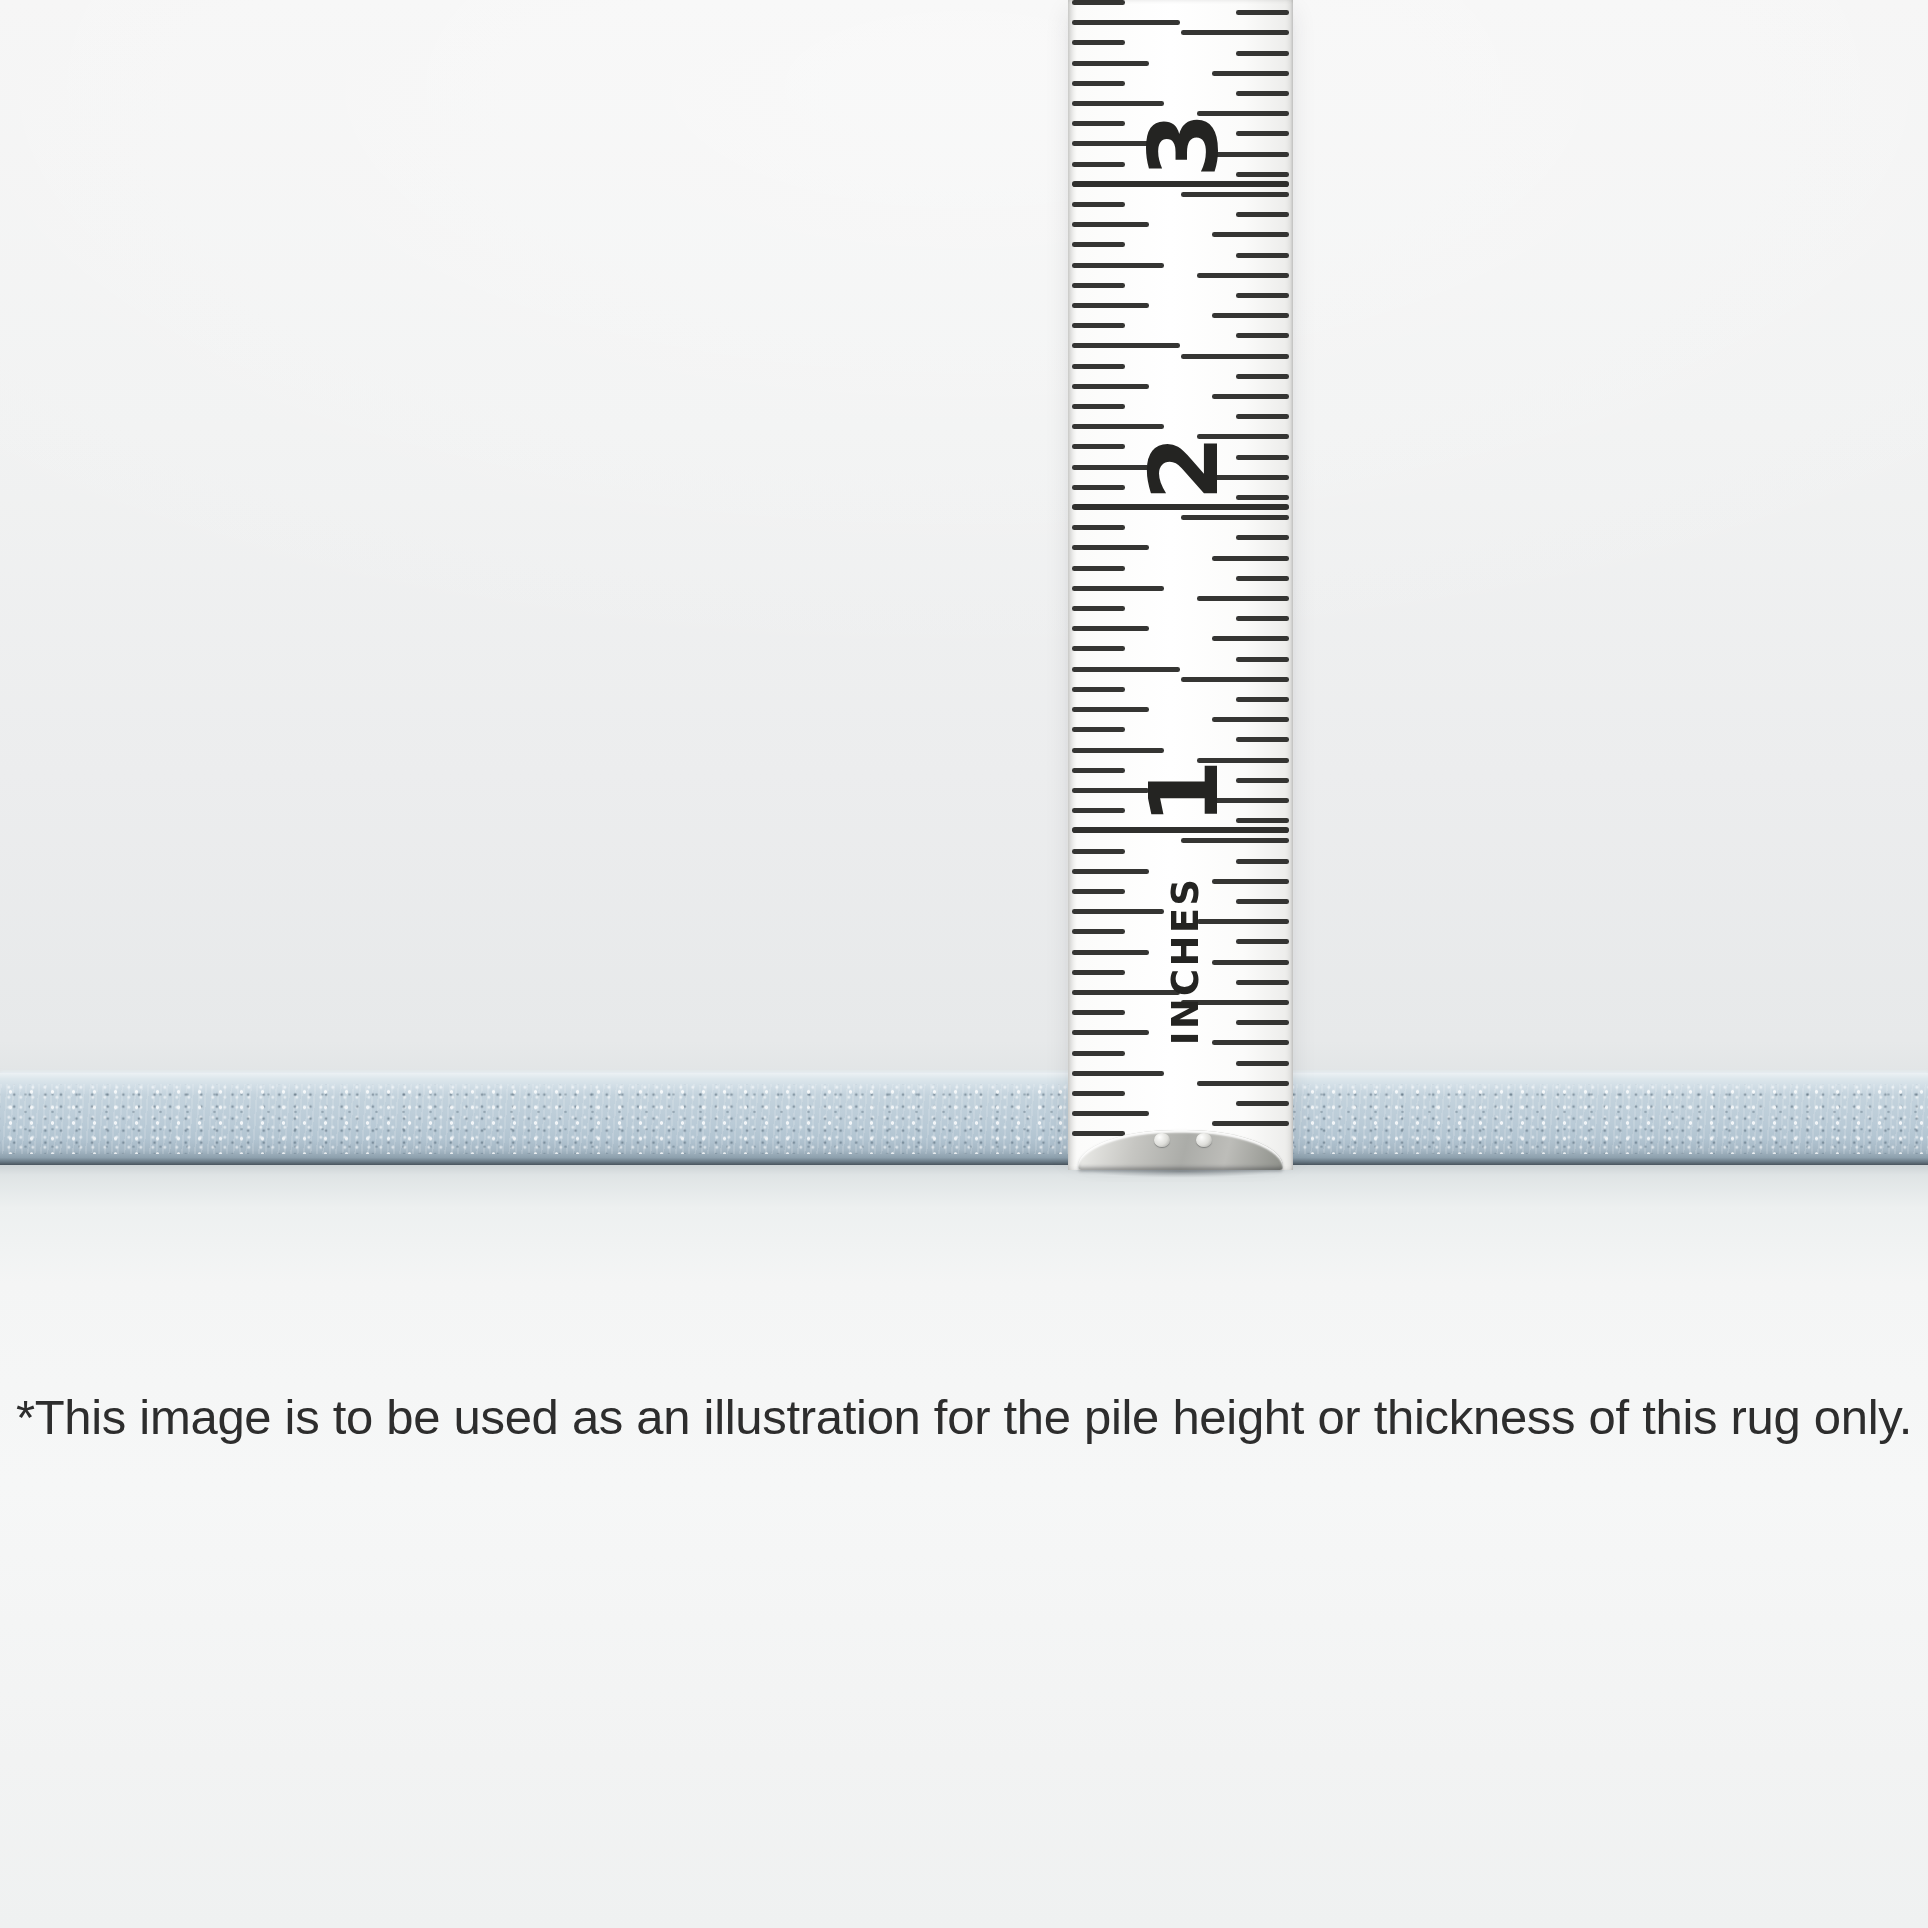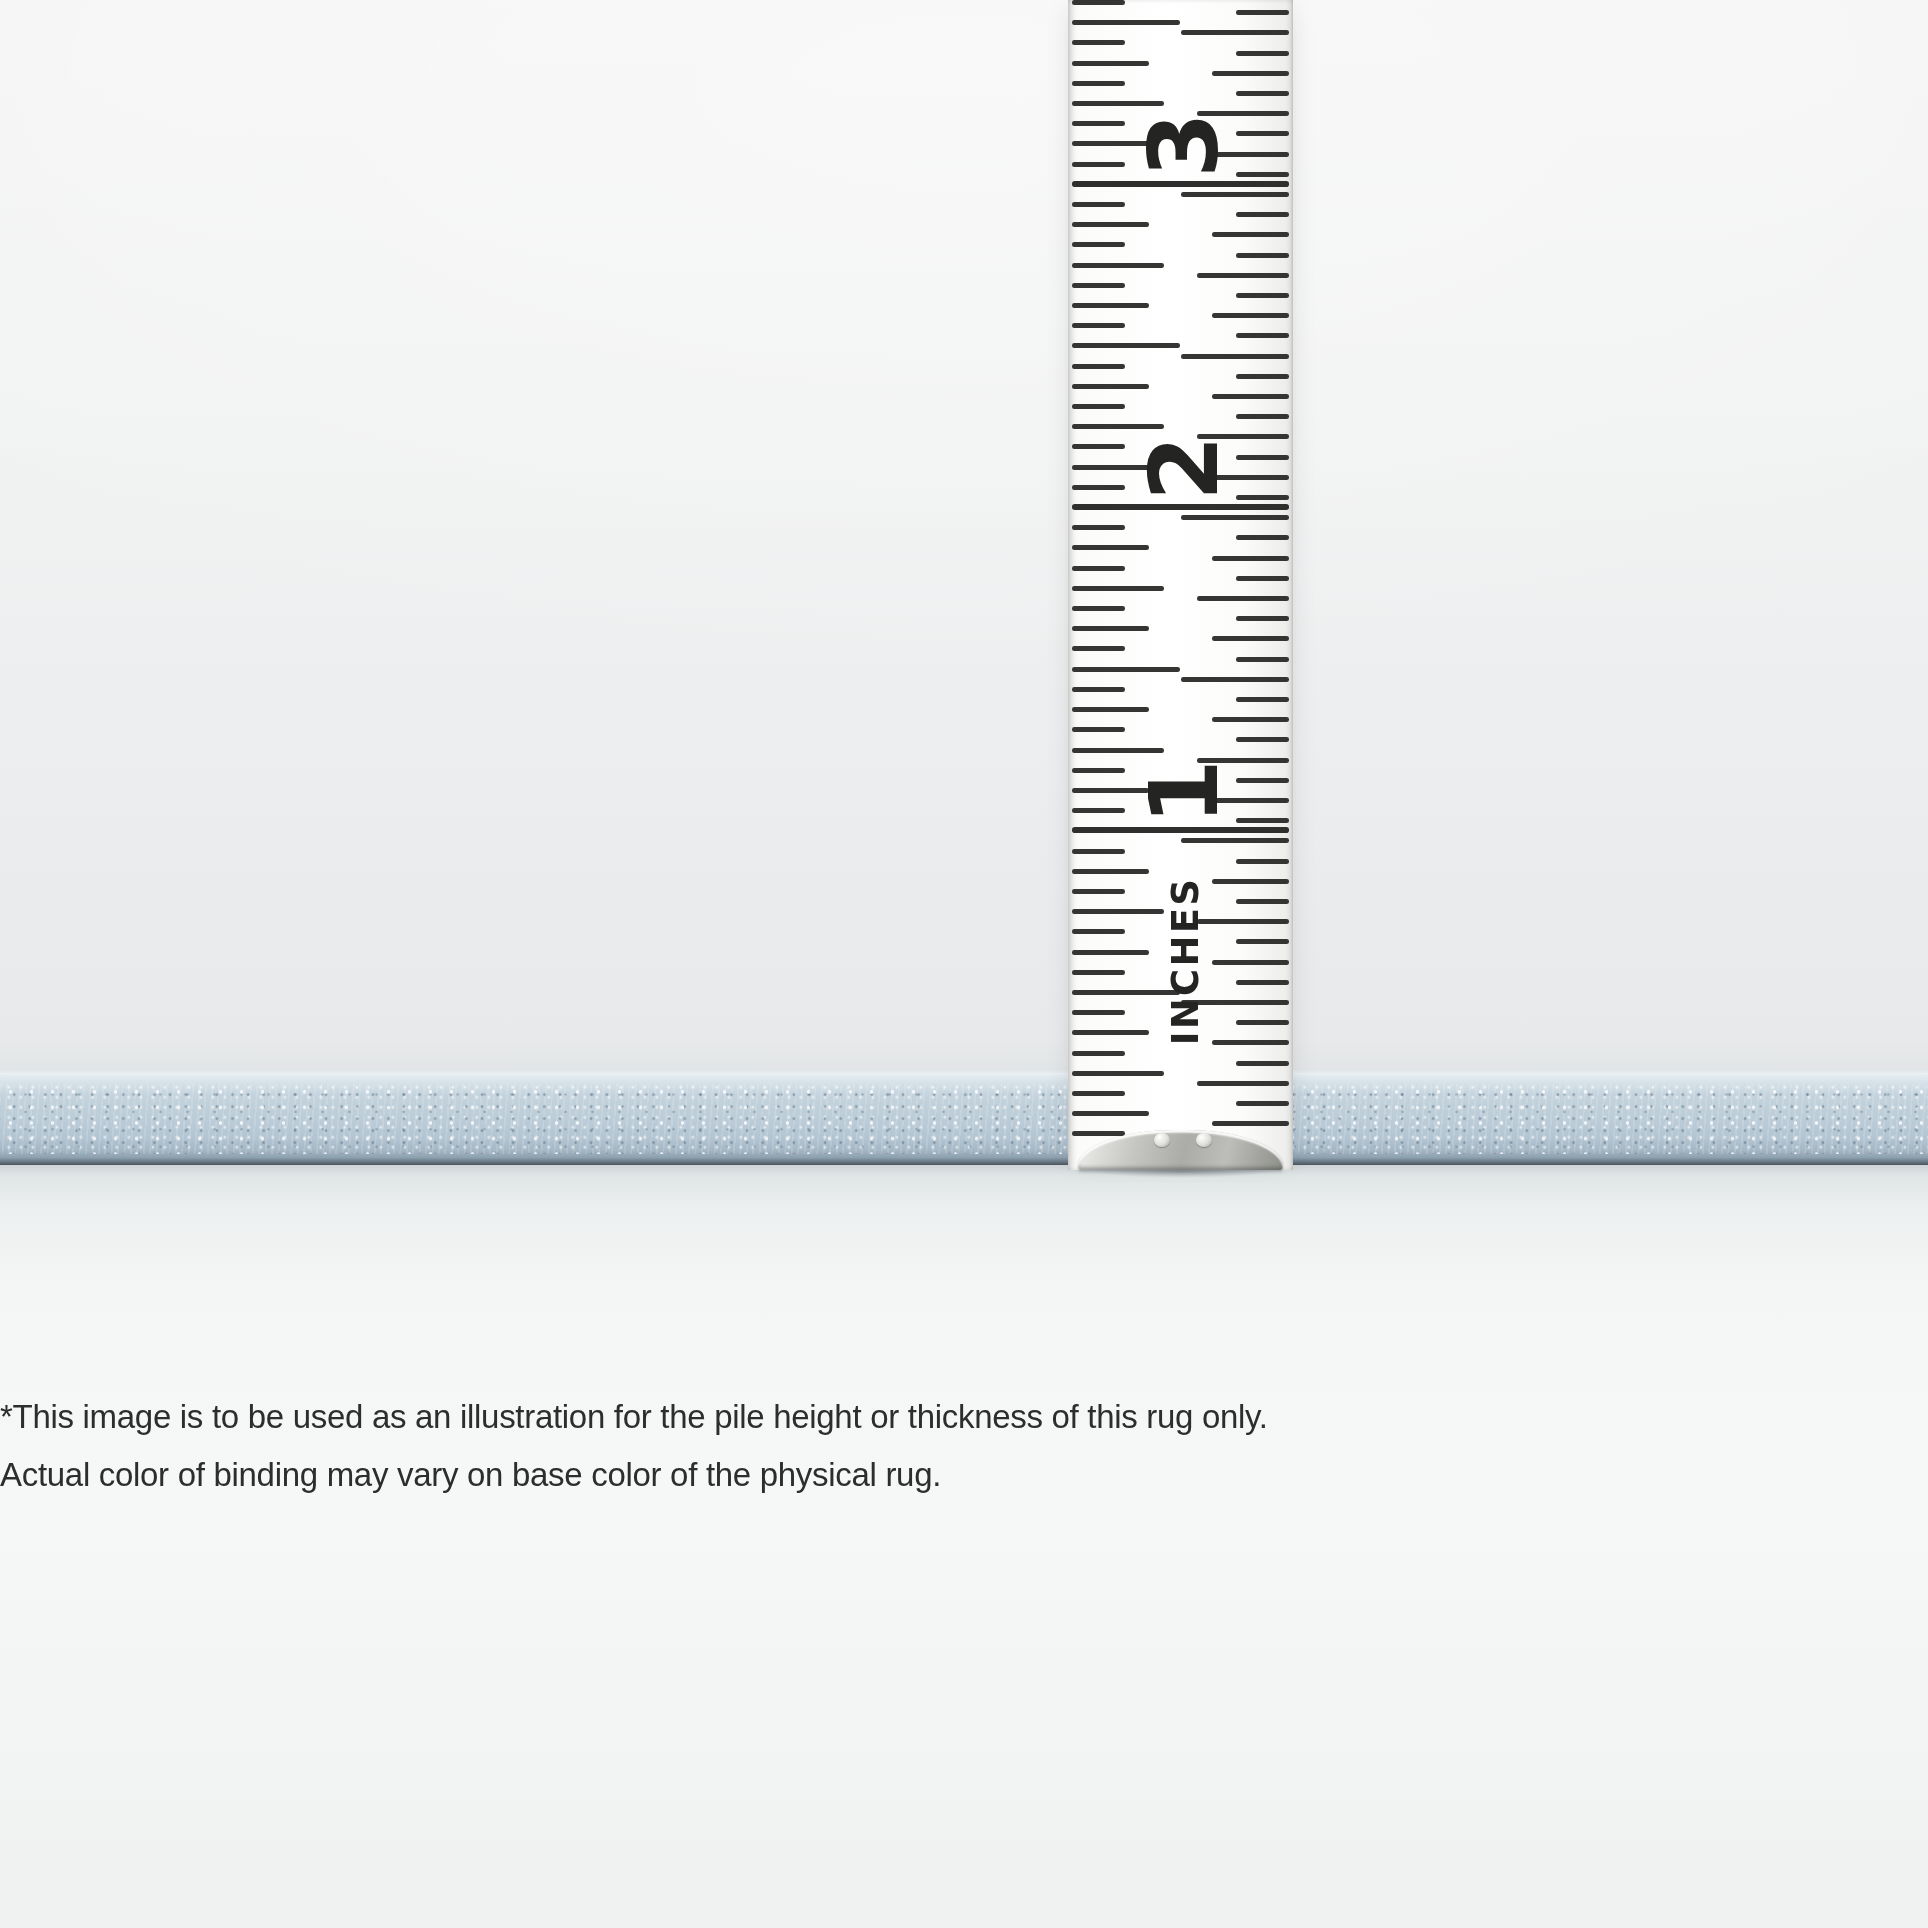--- a/index.html
+++ b/index.html
@@ -79,22 +79,22 @@
     box-shadow:0 0.9px 0.9px rgba(80,82,84,.5);
   }
   .rivet.r1{left:76px;}
   .rivet.r2{left:118px;}
   .cap-shadow{
     position:absolute;left:-11px;top:1163px;width:248px;height:16.5px;
     background:radial-gradient(50% 50% at 50% 50%,rgba(60,68,74,.38),rgba(60,68,74,0) 72%);
   }
   
   .disclaimer{
-    position:absolute;left:0;right:0;top:1388px;text-align:left;
-    color:var(--text);font-size:33px;line-height:58px;font-weight:400;
+    position:absolute;left:0;right:0;top:1388px;text-align:center;
+    color:var(--text);font-size:49px;line-height:58px;font-weight:400;
     letter-spacing:-0.3px;
   }
   .disclaimer p{margin:0;}
 </style>
 </head>
 <body>
 
 <div class="scene">
 
   <div class="wall"></div>
@@ -227,17 +227,16 @@
       </div>
     <div class="cap-shadow"></div>
     <div class="ruler-cap">
       <span class="rivet r1"></span>
       <span class="rivet r2"></span>
     </div>
   </div>
 
   <div class="disclaimer">
     <p>*This image is to be used as an illustration for the pile height or thickness of this rug only.</p>
-    <p>Actual color of binding may vary on base color of the physical rug.</p>
   </div>
 
 </div>
 
 
 </body></html>

